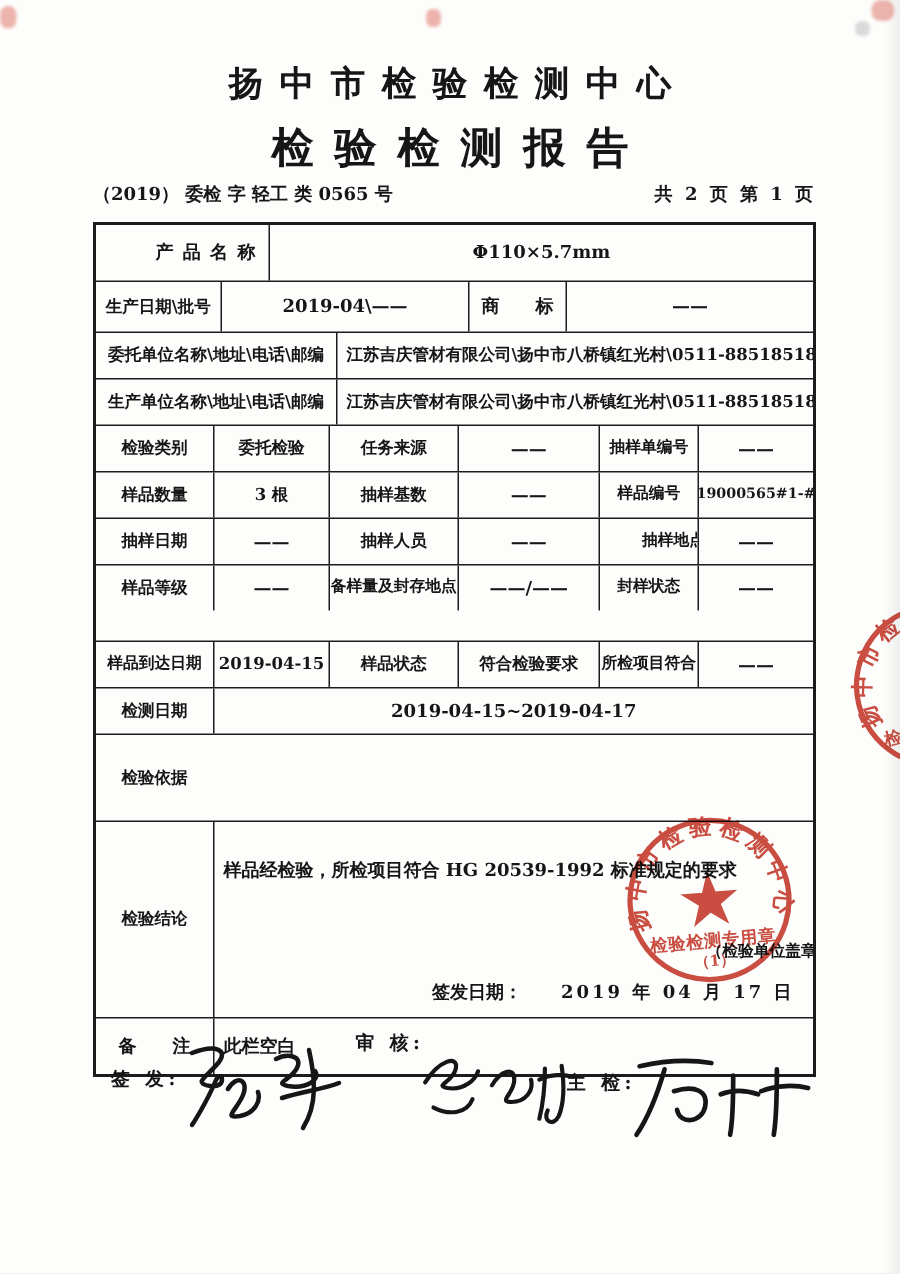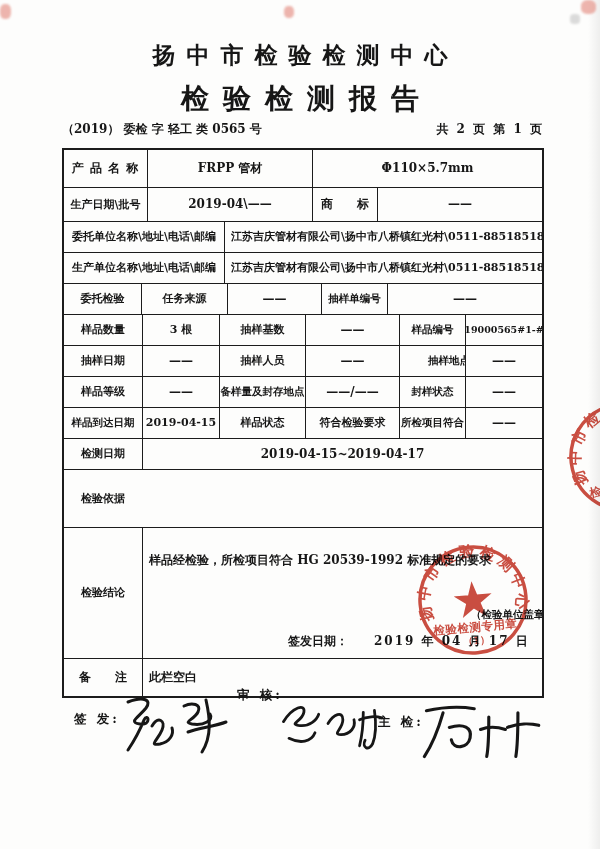--- a/index.html
+++ b/index.html
@@ -69,23 +69,22 @@
 
   <div class="org-title">扬中市检验检测中心</div>
   <div class="report-title">检验检测报告</div>
   <div class="meta">
     <span>（2019）  委检 字 轻工 类 0565 号</span>
     <span class="pages">共 2 页 第 1 页</span>
   </div>
 
   <div class="tbl">
 
-    <div class="row" style="height:37px;">
+    <div class="row" style="height:37px;margin-left:32px;">
       <div class="cell" style="width:83px;letter-spacing:1px;">产 品 名 称</div>
-      <div class="cell" style="width:165px;">FRPP 管材</div>
       <div class="cell flex1">Φ110×5.7mm</div>
     </div>
 
     <div class="row" style="height:33px;">
       <div class="cell fs11" style="width:83px;">生产日期\批号</div>
       <div class="cell" style="width:165px;">2019-04\——</div>
       <div class="cell" style="width:65px;">商　　标</div>
       <div class="cell flex1">——</div>
     </div>
 
@@ -93,20 +92,21 @@
       <div class="cell fs11" style="width:160px;">委托单位名称\地址\电话\邮编</div>
       <div class="cell fs11 left flex1">江苏吉庆管材有限公司\扬中市八桥镇红光村\0511-88518518\212217</div>
     </div>
 
     <div class="row" style="height:30px;">
       <div class="cell fs11" style="width:160px;">生产单位名称\地址\电话\邮编</div>
       <div class="cell fs11 left flex1">江苏吉庆管材有限公司\扬中市八桥镇红光村\0511-88518518\212217</div>
     </div>
 
     <div class="row" style="height:30px;">
+      <div class="cell fs11" style="width:78px;">检验类别</div>
       <div class="cell fs11" style="width:77px;text-align:center;">委托检验</div>
       <div class="cell fs11" style="width:86px;">任务来源</div>
       <div class="cell" style="width:94px;">——</div>
       <div class="cell fs10" style="width:66px;">抽样单编号</div>
       <div class="cell flex1">——</div>
     </div>
 
     <div class="row" style="height:30px;">
       <div class="cell fs11" style="width:78px;">样品数量</div>
       <div class="cell fs11" style="width:77px;">3 根</div>
@@ -127,21 +127,21 @@
 
     <div class="row" style="height:30px;">
       <div class="cell fs11" style="width:78px;">样品等级</div>
       <div class="cell" style="width:77px;">——</div>
       <div class="cell fs10" style="width:86px;">备样量及封存地点</div>
       <div class="cell" style="width:94px;">——/——</div>
       <div class="cell fs10" style="width:66px;">封样状态</div>
       <div class="cell flex1">——</div>
     </div>
 
-    <div class="row" style="height:30px;">
+    <div class="row" style="height:30px;margin-top:20px;">
       <div class="cell fs10" style="width:78px;">样品到达日期</div>
       <div class="cell fs11" style="width:77px;">2019-04-15</div>
       <div class="cell fs11" style="width:86px;">样品状态</div>
       <div class="cell fs11" style="width:94px;">符合检验要求</div>
       <div class="cell fs10" style="width:66px;">所检项目符合</div>
       <div class="cell flex1">——</div>
     </div>
 
     <div class="row" style="height:30px;">
       <div class="cell fs11" style="width:78px;">检测日期</div>

